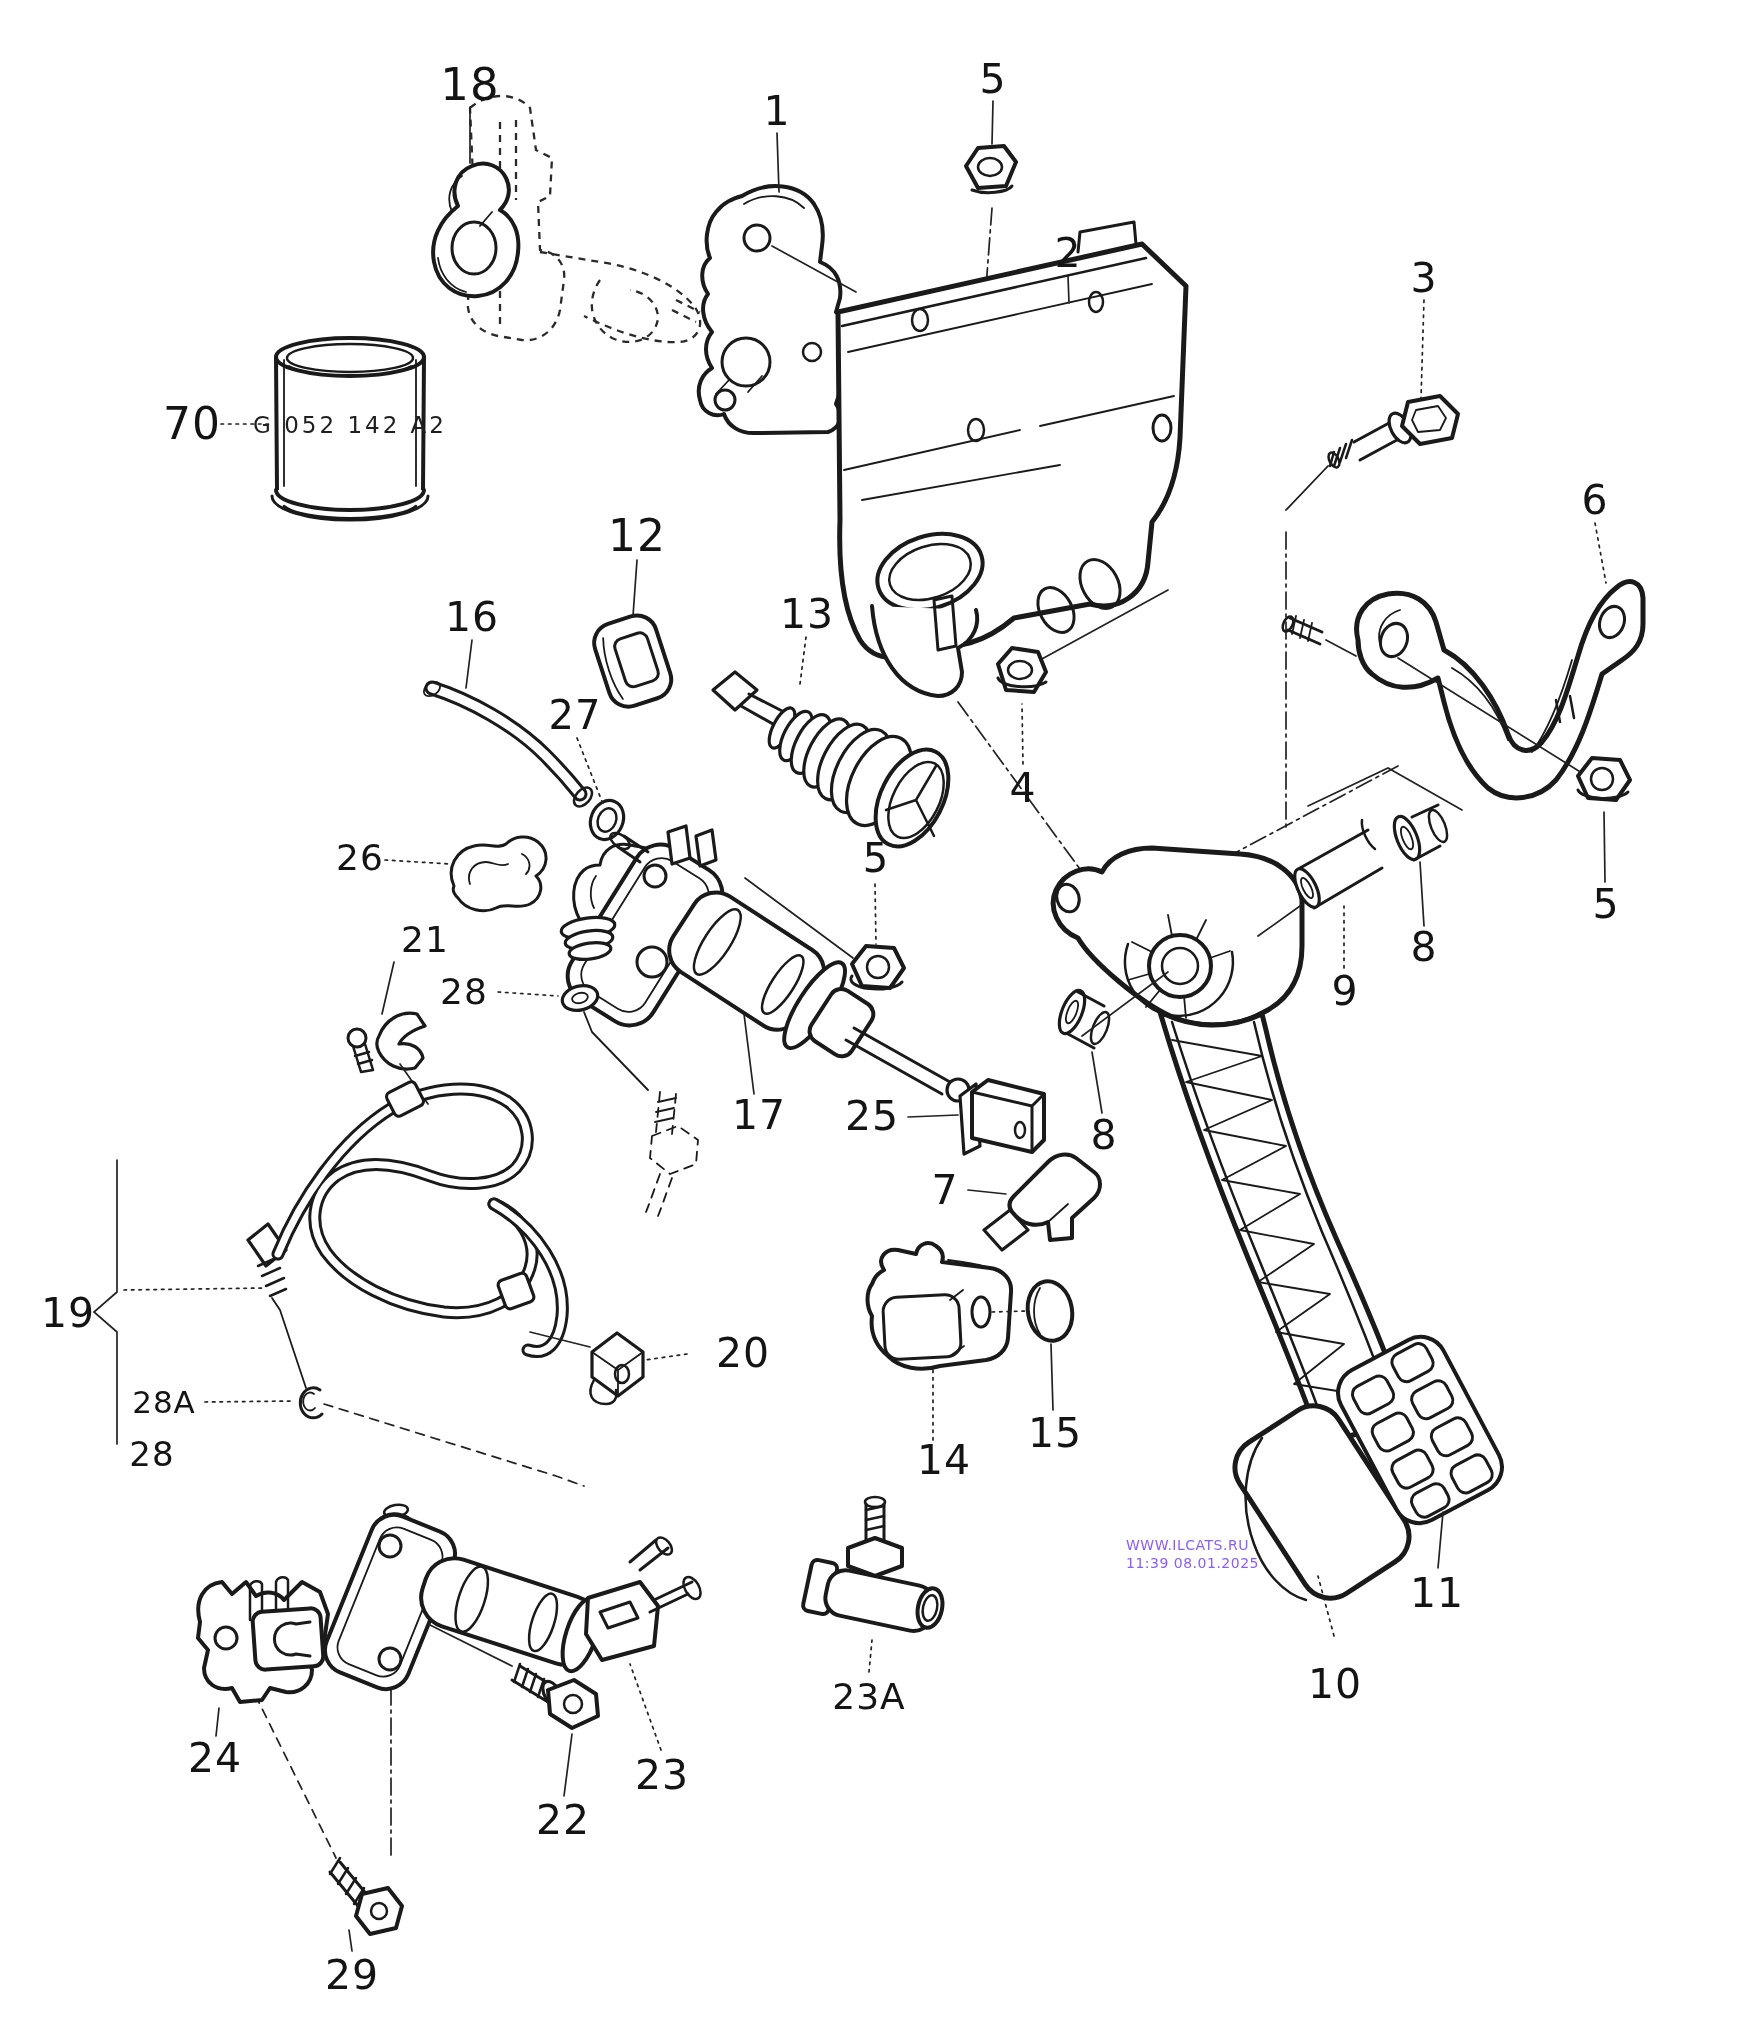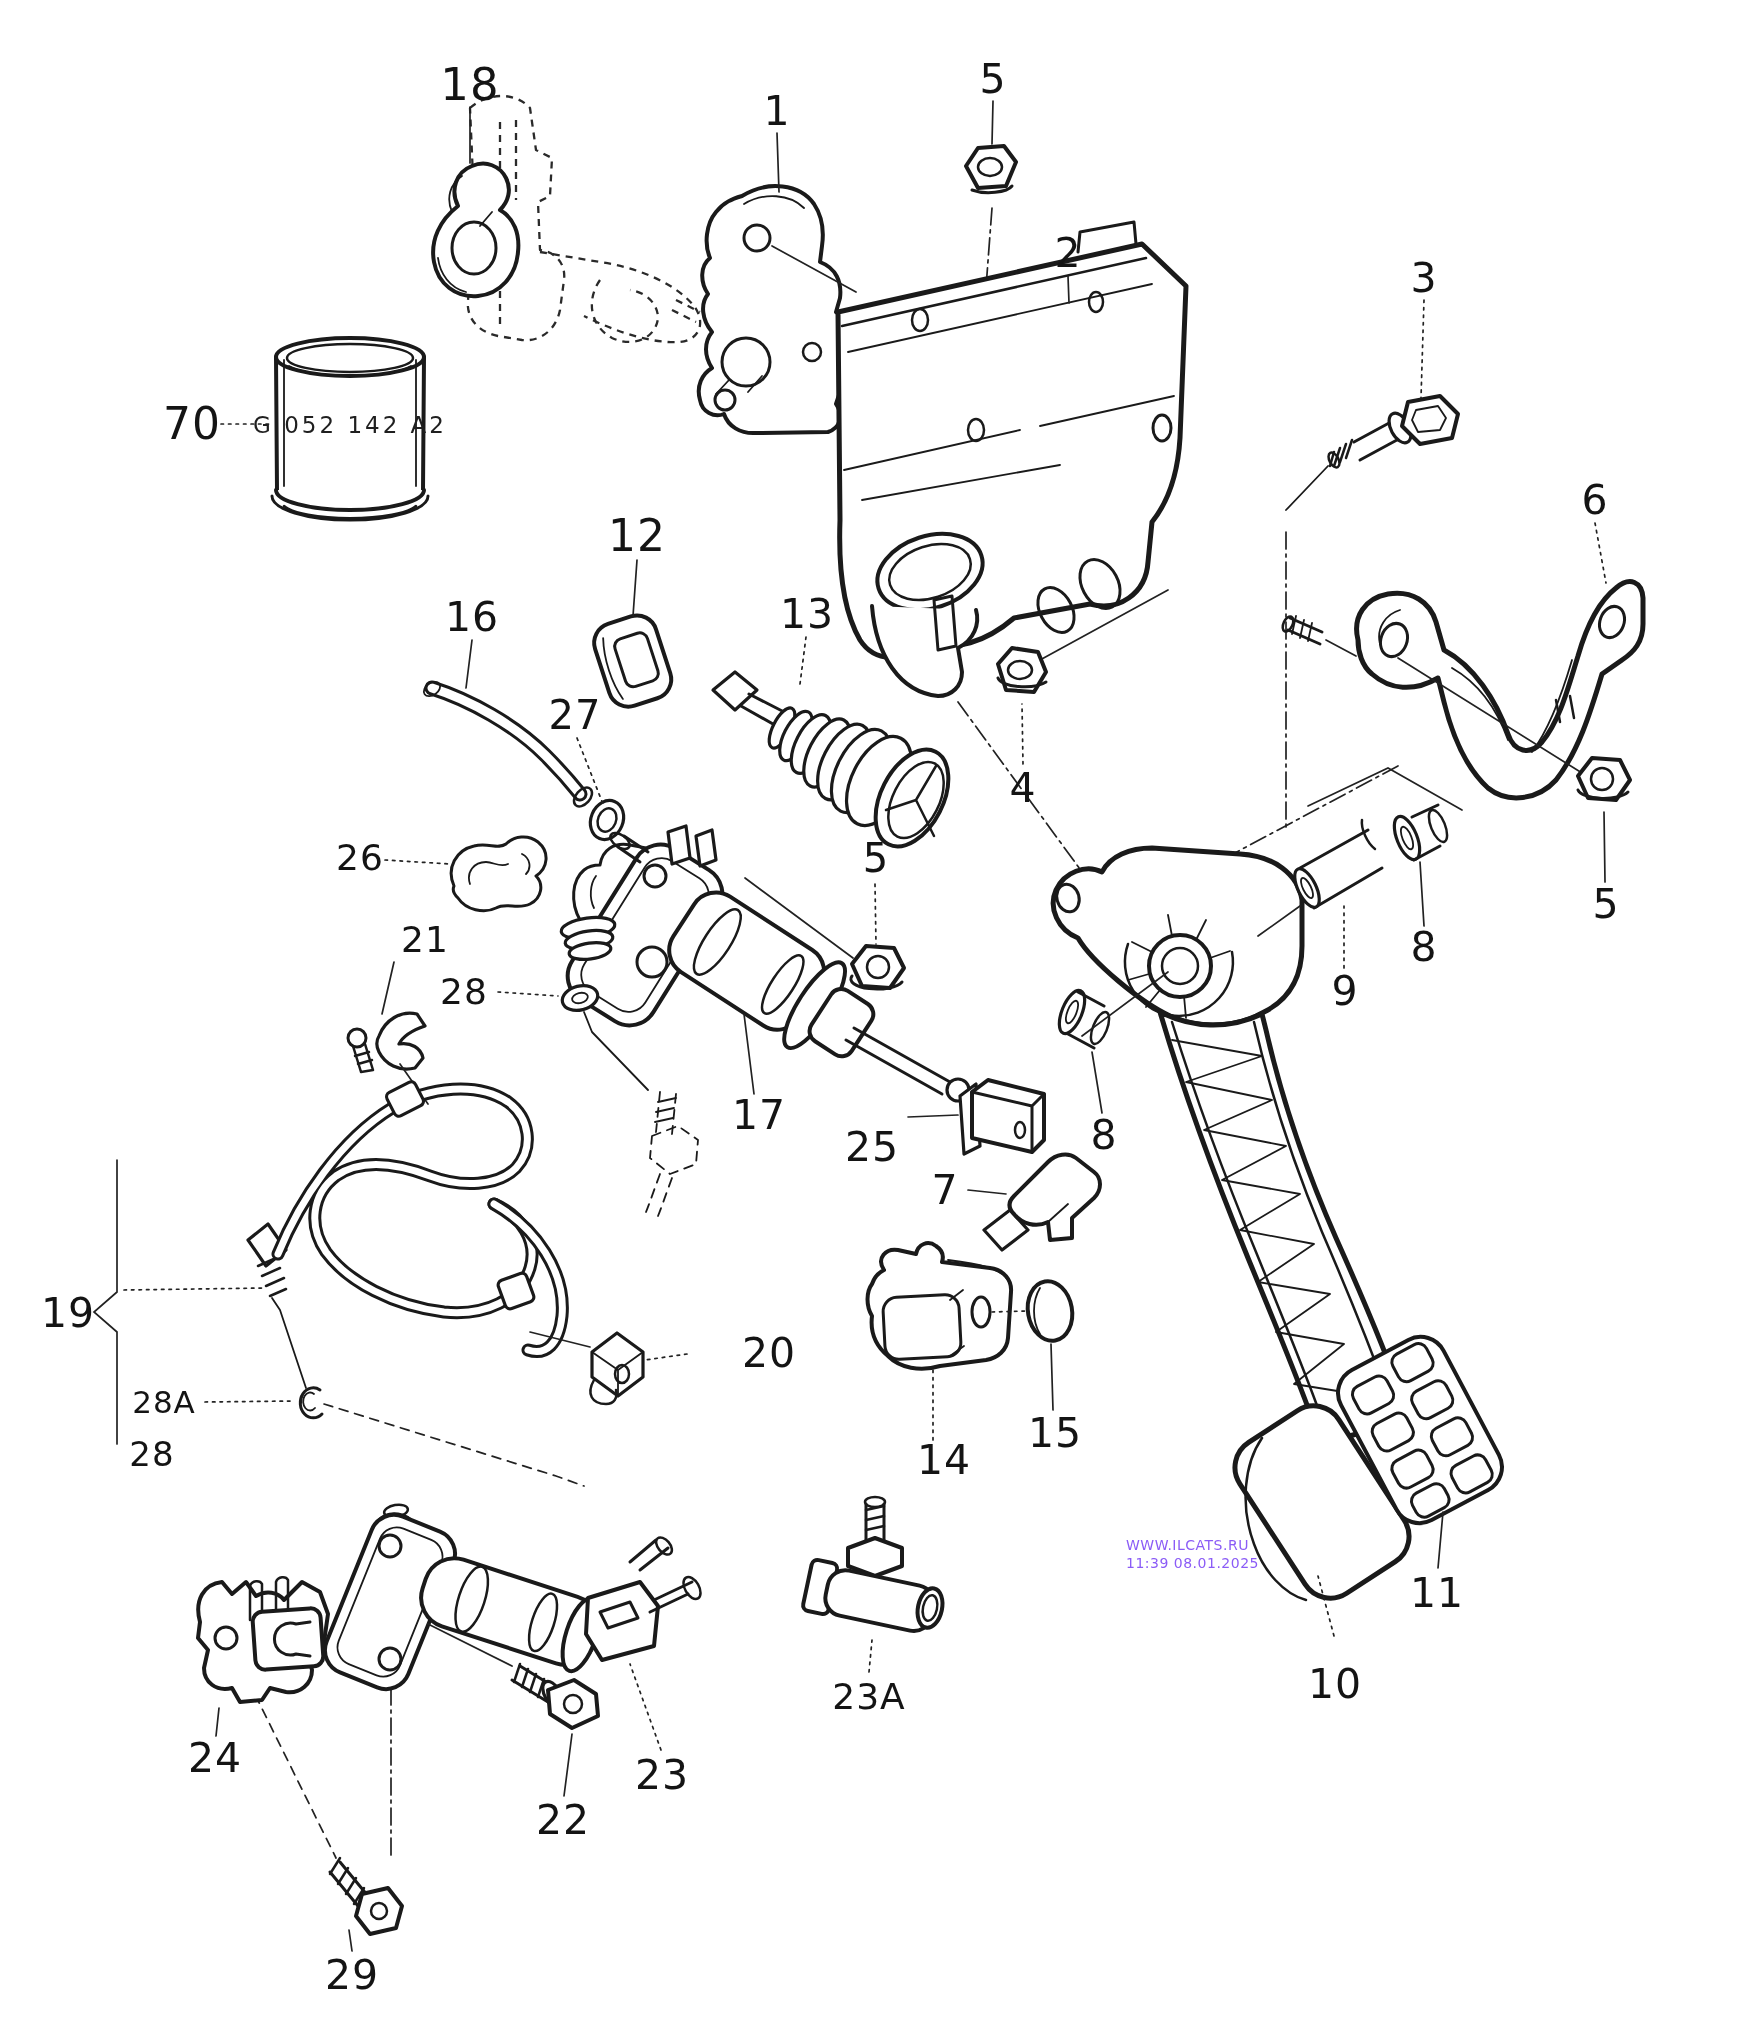--- a/index.html
+++ b/index.html
@@ -453,25 +453,25 @@
       <span class="part-label" style="left: 575px; top: 715px; font-size: 40px;">27</span>
       <span class="part-label" style="left: 1023px; top: 788px; font-size: 41px;">4</span>
       <span class="part-label" style="left: 876px; top: 858px; font-size: 40px;">5</span>
       <span class="part-label" style="left: 1606px; top: 904px; font-size: 41px;">5</span>
       <span class="part-label" style="left: 360px; top: 858px; font-size: 36px;">26</span>
       <span class="part-label" style="left: 396px; top: 940px; font-size: 36px; margin-left: 29px;">21</span>
       <span class="part-label" style="left: 464px; top: 992px; font-size: 36px;">28</span>
       <span class="part-label" style="left: 1424px; top: 947px; font-size: 41px;">8</span>
       <span class="part-label" style="left: 1345px; top: 991px; font-size: 41px;">9</span>
       <span class="part-label" style="left: 759px; top: 1115px; font-size: 41px;">17</span>
-      <span class="part-label" style="left: 872px; top: 1116px; font-size: 41px; margin-top: 31px;">25</span>
+      <span class="part-label" style="left: 872px; top: 1116px; font-size: 41px;">25</span>
       <span class="part-label" style="left: 1104px; top: 1135px; font-size: 41px;">8</span>
       <span class="part-label" style="left: 945px; top: 1190px; font-size: 41px;">7</span>
       <span class="part-label" style="left: 68px; top: 1313px; font-size: 41px;">19</span>
-      <span class="part-label" style="left: 769px; top: 1353px; font-size: 41px;">20</span>
+      <span class="part-label" style="left: 743px; top: 1353px; font-size: 41px;">20</span>
       <span class="part-label" style="left: 164px; top: 1402px; font-size: 31px;">28A</span>
       <span class="part-label" style="left: 152px; top: 1454px; font-size: 34px;">28</span>
       <span class="part-label" style="left: 944px; top: 1460px; font-size: 41px;">14</span>
       <span class="part-label" style="left: 1055px; top: 1433px; font-size: 41px;">15</span>
       <span class="part-label" style="left: 1437px; top: 1593px; font-size: 41px;">11</span>
       <span class="part-label" style="left: 1335px; top: 1660px; font-size: 41px; margin-top: 24px;">10</span>
       <span class="part-label" style="left: 869px; top: 1697px; font-size: 36px;">23A</span>
       <span class="part-label" style="left: 662px; top: 1775px; font-size: 41px;">23</span>
       <span class="part-label" style="left: 215px; top: 1758px; font-size: 41px;">24</span>
       <span class="part-label" style="left: 563px; top: 1820px; font-size: 41px;">22</span>

